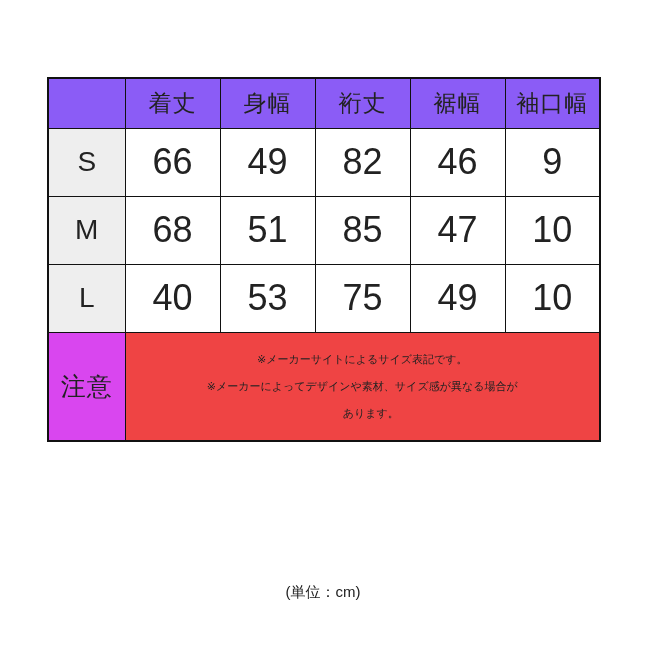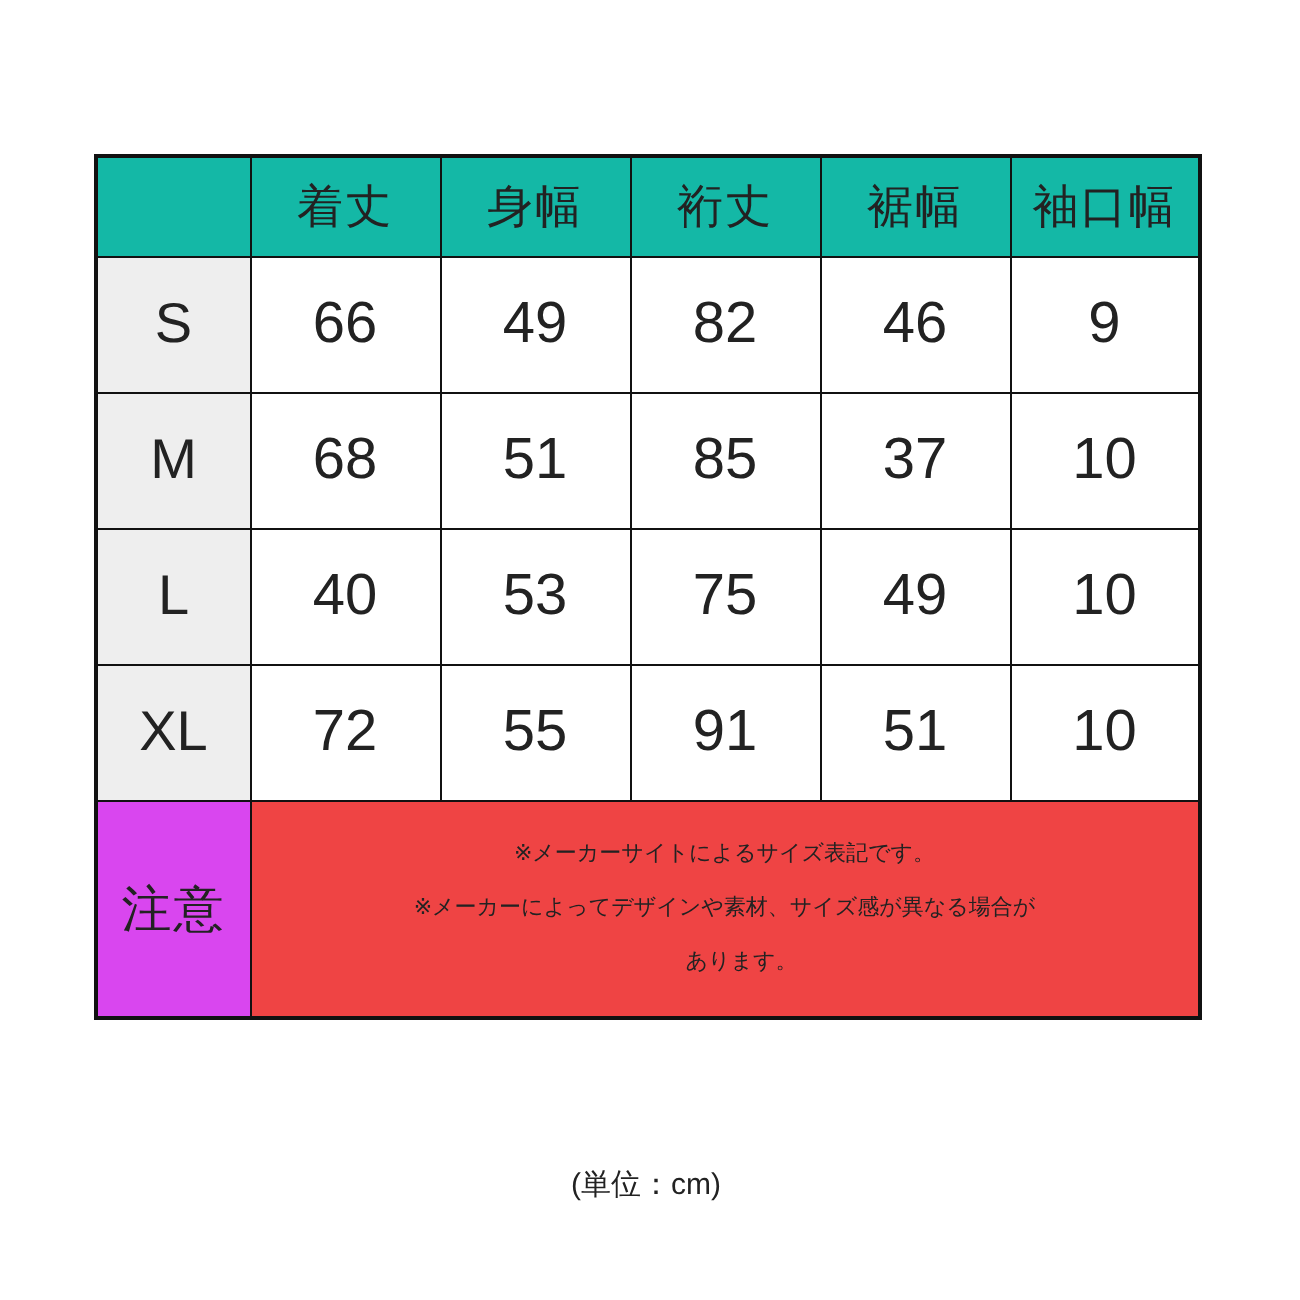--- a/index.html
+++ b/index.html
@@ -33,31 +33,31 @@
     vertical-align: middle;
     padding: 0;
     font-weight: normal;
     overflow: hidden;
   }
   tr.head-row { height: 50px; }
   tr.data-row { height: 68px; }
   tr.note-row { height: 109px; }
 
   tr.head-row th {
-    background: #14b8a6;
+    background: #8b5cf6;
     font-size: 23px;
     letter-spacing: 1px;
     font-family: Liberation Mono, monospace;
   }
   td.rowlabel {
     background: #eeeeee;
     font-size: 28px;
   }
   td.value-cell {
-    font-size: 29px;
+    font-size: 36px;
     background: #ffffff;
   }
   td.note-label {
     background: #d946ef;
     font-size: 25px;
     letter-spacing: 1px;
   }
   td.note-cell {
     text-align: left;
     font-size: 11px;
@@ -108,41 +108,33 @@
         <td class="value-cell">82</td>
         <td class="value-cell">46</td>
         <td class="value-cell">9</td>
       </tr>
 
       <tr class="data-row">
         <td class="rowlabel">M</td>
         <td class="value-cell">68</td>
         <td class="value-cell">51</td>
         <td class="value-cell">85</td>
-        <td class="value-cell">37</td>
+        <td class="value-cell">47</td>
         <td class="value-cell">10</td>
       </tr>
 
       <tr class="data-row">
         <td class="rowlabel">L</td>
         <td class="value-cell">40</td>
         <td class="value-cell">53</td>
         <td class="value-cell">75</td>
         <td class="value-cell">49</td>
         <td class="value-cell">10</td>
       </tr>
 
-      <tr class="data-row">
-        <td class="rowlabel">XL</td>
-        <td class="value-cell">72</td>
-        <td class="value-cell">55</td>
-        <td class="value-cell">91</td>
-        <td class="value-cell">51</td>
-        <td class="value-cell">10</td>
-      </tr>
 
 
       <tr class="note-row">
         <td class="note-label">注意</td>
         <td class="note-cell" colspan="5">
           <div class="note-line">※メーカーサイトによるサイズ表記です。</div>
           <div class="note-line">※メーカーによってデザインや素材、サイズ感が異なる場合が</div>
           <div class="note-line indent">あります。</div>
         </td>
       </tr>

